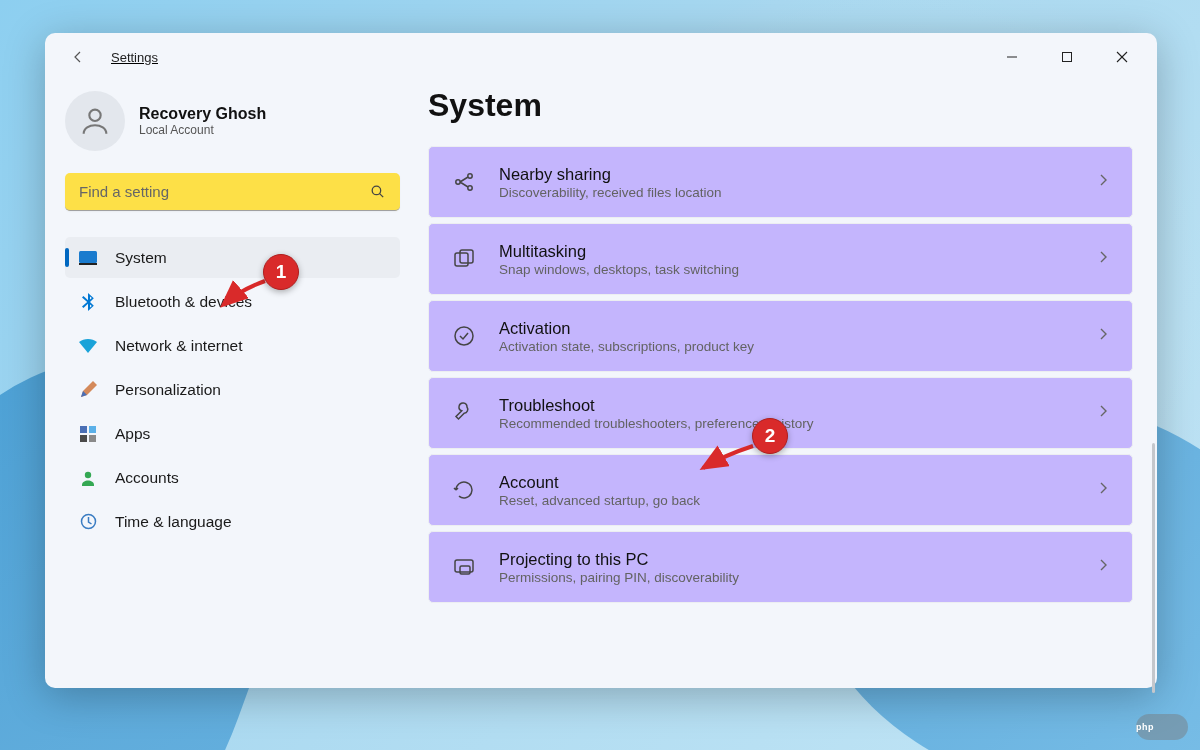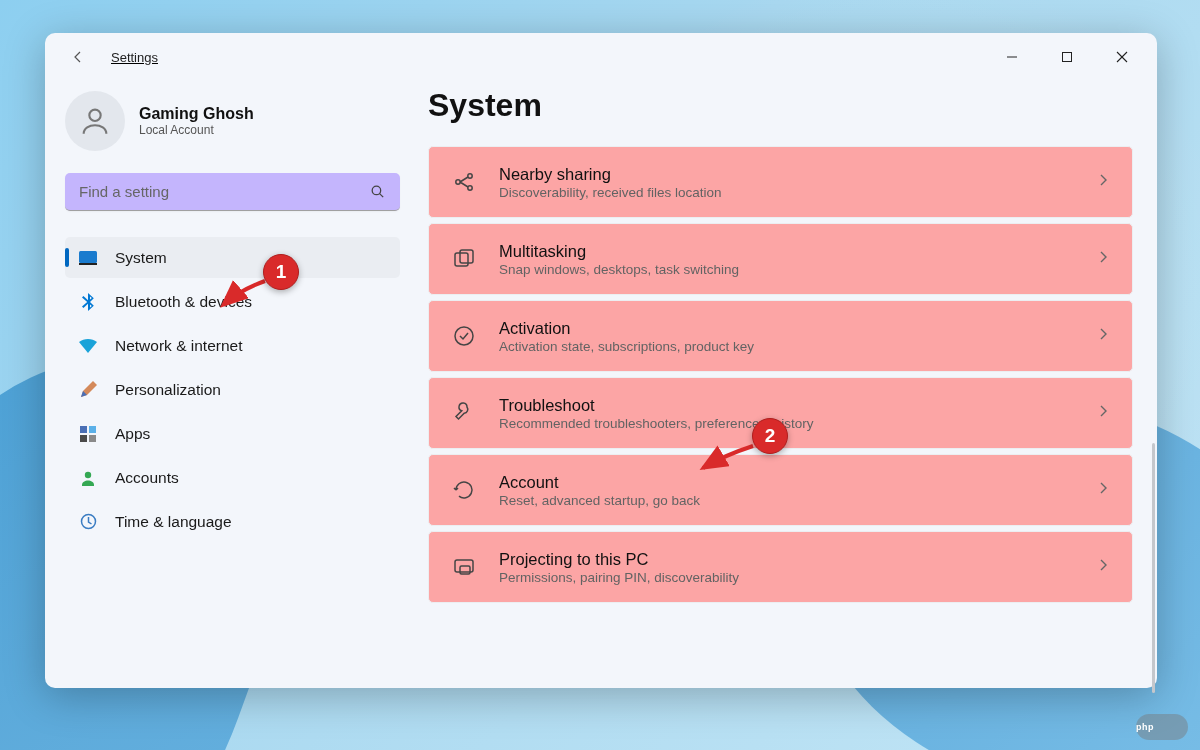--- a/index.html
+++ b/index.html
@@ -40,40 +40,40 @@
 
   .sidebar { width: 335px; flex-shrink: 0; display: flex; flex-direction: column; }
   .profile { display: flex; align-items: center; gap: 14px; padding: 10px 0 22px 0; }
   .avatar { width: 60px; height: 60px; border-radius: 50%; background: #e3e7ed;
             display: flex; align-items: center; justify-content: center; color: #777; }
   .profile-text .name { font-size: 16px; font-weight: 600; color: #111; }
   .profile-text .sub  { font-size: 12px; color: #555; }
 
   .search { position: relative; margin-bottom: 26px; }
   .search input { width: 100%; height: 38px; border: none; border-bottom: 1px solid #a0a0a0;
-                  background: #c4b5fd; border-radius: 5px; padding: 0 40px 0 14px;
+                  background: #fde047; border-radius: 5px; padding: 0 40px 0 14px;
                   font-size: 15px; color: #333; outline: none;
                   box-shadow: 0 1px 2px rgba(0,0,0,0.04); }
   .search input::placeholder { color: #666; }
   .search .icon { position: absolute; right: 14px; top: 10px; color: #444; }
 
   .nav { display: flex; flex-direction: column; gap: 3px; }
   .nav-item { height: 41px; display: flex; align-items: center; gap: 18px;
               padding: 0 14px; border-radius: 5px; cursor: pointer;
               font-size: 15.5px; color: #1a1a1a; position: relative; }
   .nav-item.active { background: #eaedf2; }
   .nav-item.active::before { content: ""; position: absolute; left: 0; top: 11px; bottom: 11px;
                              width: 3.5px; background: #0067c0; border-radius: 3px; }
   .nav-icon { width: 18px; height: 18px; display: flex; align-items: center; justify-content: center;
               font-size: 15px; }
 
   .main { flex: 1; overflow-y: auto; position: relative; }
   .main h1 { font-size: 32px; font-weight: 600; color: #111; margin: 6px 0 22px 0; }
   .settings-list { display: flex; flex-direction: column; gap: 5px; padding-right: 4px; }
-  .setting-row { background: #fca5a5; border: 1px solid #eceef1; border-radius: 5px;
+  .setting-row { background: #c4b5fd; border: 1px solid #eceef1; border-radius: 5px;
                  height: 72px; display: flex; align-items: center; padding: 0 22px;
                  gap: 22px; cursor: pointer; }
   .row-icon { width: 26px; height: 26px; color: #454545; display: flex; align-items: center; justify-content: center; }
   .row-text { flex: 1; }
   .row-title { font-size: 16.5px; color: #111; }
   .row-sub   { font-size: 13.5px; color: #636363; margin-top: 1px; }
   .chevron   { color: #666; }
 
   .callout { position: absolute; width: 36px; height: 36px; border-radius: 50%;
              background: #d92a2a; color: #fff; font-weight: 700; font-size: 19px;
@@ -130,21 +130,21 @@
 
     <aside class="sidebar">
       <div class="profile">
         <div class="avatar">
           <svg width="34" height="34" viewBox="0 0 24 24" fill="none" stroke="currentColor" stroke-width="1.5">
               <circle cx="12" cy="8" r="4"></circle>
               <path d="M4 21c0-4 4-6 8-6s8 2 8 6"></path>
             </svg>
         </div>
         <div class="profile-text">
-          <div class="name">Gaming Ghosh</div>
+          <div class="name">Recovery Ghosh</div>
           <div class="sub">Local Account</div>
         </div>
       </div>
 
       <div class="search">
         <input type="text" placeholder="Find a setting" style="">
         <span class="icon">
           <svg width="17" height="17" viewBox="0 0 24 24" fill="none" stroke="currentColor" stroke-width="1.8">
               <circle cx="10.5" cy="10.5" r="6"></circle>
               <line x1="20" y1="20" x2="15" y2="15"></line>

